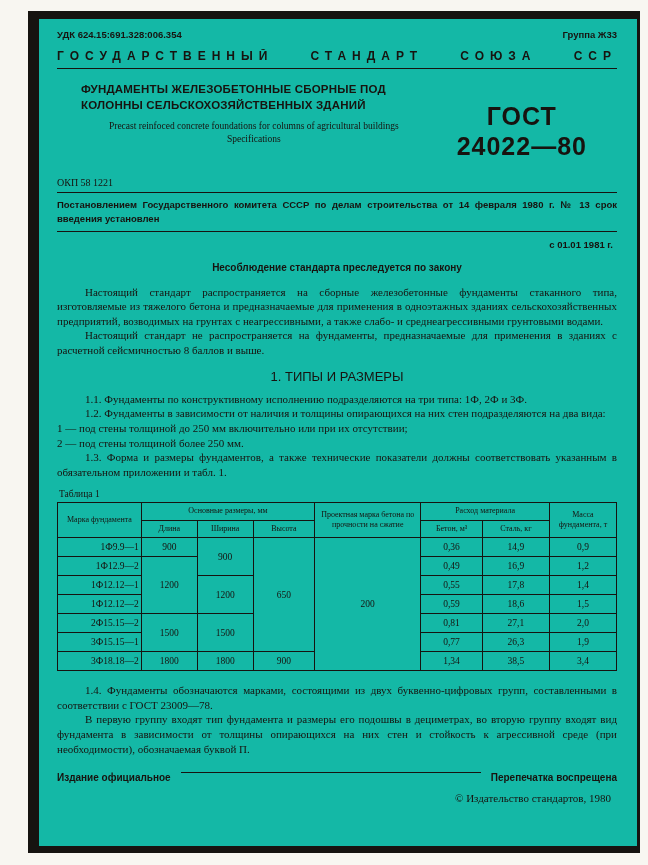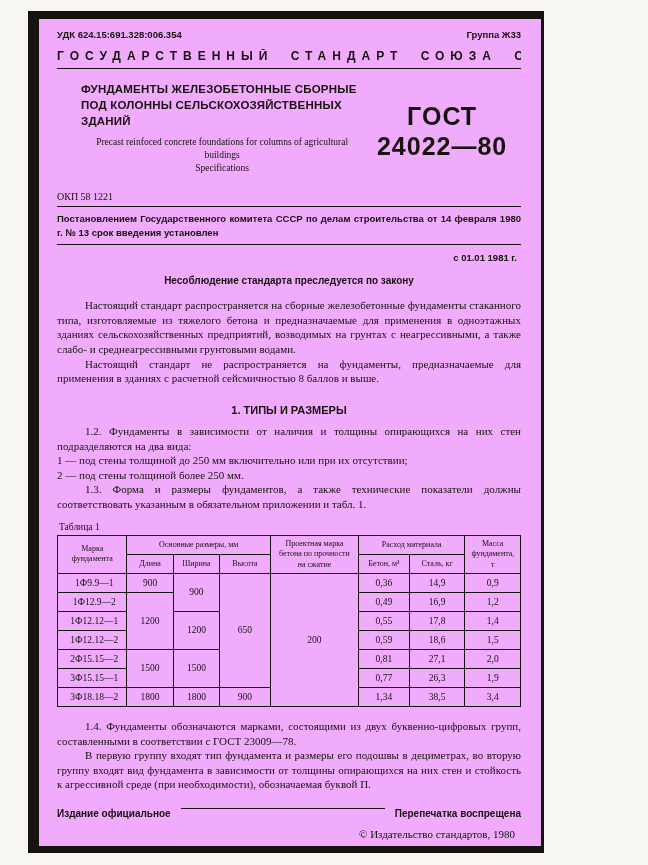--- a/index.html
+++ b/index.html
@@ -5,24 +5,24 @@
   * { margin:0; padding:0; box-sizing:border-box; }
   html,body { width:648px; height:865px; }
   body {
     background:#f8f6f1;
     font-family:"Liberation Serif", serif;
     color:#17130f;
     position:relative;
     overflow:hidden;
   }
   .frame {
-    position:absolute; left:28px; top:11px; width:516px; height:842px;
+    position:absolute; left:28px; top:11px; width:612px; height:842px;
     border-style:solid; border-color:#161310;
     border-width:8px 3px 7px 11px;
-    background:#f0abfc;
+    background:#14b8a6;
     padding:10px 20px 8px 18px;
   }
   .udk-row {
     display:flex; justify-content:space-between;
     font-family:"Liberation Sans", sans-serif; font-weight:bold; font-size:9.5px;
   }
   .gos-line {
     margin-top:9px;
     font-family:"Liberation Sans", sans-serif; font-weight:bold; font-size:12px;
     letter-spacing:6px; word-spacing:8px;
@@ -64,31 +64,31 @@
     font-weight:bold; font-size:10px; margin-top:12px;
   }
 
   p.body {
     font-size:11px; line-height:1.33; text-align:justify; text-indent:28px;
   }
   .intro-gap { margin-top:12px; }
   .list-line { font-size:11px; line-height:1.33; text-align:justify; }
   .section-heading {
     text-align:center; font-family:"Liberation Sans", sans-serif;
-    font-weight:bold; font-size:11px; margin:18px 0 8px;
+    font-weight:normal; font-size:13px; margin:11px 0 8px;
   }
 
   .tbl-caption { font-size:9.5px; margin:10px 2px 3px; }
   table { width:100%; border-collapse:collapse; table-layout:fixed; }
   th, td {
     border:1px solid #161310; vertical-align:middle; text-align:center;
   }
   th { font-size:8px; font-weight:normal; line-height:1.3; padding:3px 6px; }
   td { font-size:9.5px; height:19px; padding:1px 2px; }
-  td.mark { text-align:center; padding-left:6px; }
+  td.mark { text-align:right; padding-left:6px; }
   col.c-mark{width:15%} col.c-len{width:10%} col.c-wid{width:10%} col.c-hei{width:11%}
   col.c-gra{width:19%} col.c-con{width:11%} col.c-ste{width:12%} col.c-mas{width:12%}
 
   .after-table { margin-top:12px; }
 
   .footer-row {
     display:flex; align-items:flex-start; gap:10px; margin-top:16px;
     font-family:"Liberation Sans", sans-serif; font-weight:bold; font-size:10px;
   }
   .footer-rule { flex:1; border-bottom:1.2px solid #161310; margin-bottom:4px; }
@@ -127,20 +127,21 @@
   <hr class="thin-rule">
   <div class="decree-date">с 01.01 1981 г.</div>
 
   <div class="law">Несоблюдение стандарта преследуется по закону</div>
 
   <p class="body intro-gap">Настоящий стандарт распространяется на сборные железобетонные фундаменты стаканного типа, изготовляемые из тяжелого бетона и предназначаемые для применения в одноэтажных зданиях сельскохозяйственных предприятий, возводимых на грунтах с неагрессивными, а также слабо- и среднеагрессивными грунтовыми водами.</p>
   <p class="body">Настоящий стандарт не распространяется на фундаменты, предназначаемые для применения в зданиях с расчетной сейсмичностью 8 баллов и выше.</p>
 
   <div class="section-heading">1. ТИПЫ И РАЗМЕРЫ</div>
 
+  <p class="body">1.1. Фундаменты по конструктивному исполнению подразделяются на три типа: 1Ф, 2Ф и 3Ф.</p>
   <p class="body">1.2. Фундаменты в зависимости от наличия и толщины опирающихся на них стен подразделяются на два вида:</p>
   <div class="list-line">1 — под стены толщиной до 250 мм включительно или при их отсутствии;</div>
   <div class="list-line">2 — под стены толщиной более 250 мм.</div>
   <p class="body">1.3. Форма и размеры фундаментов, а также технические показатели должны соответствовать указанным в обязательном приложении и табл. 1.</p>
 
   <div class="tbl-caption">Таблица 1</div>
 
   <table>
     <colgroup>
       <col class="c-mark">

